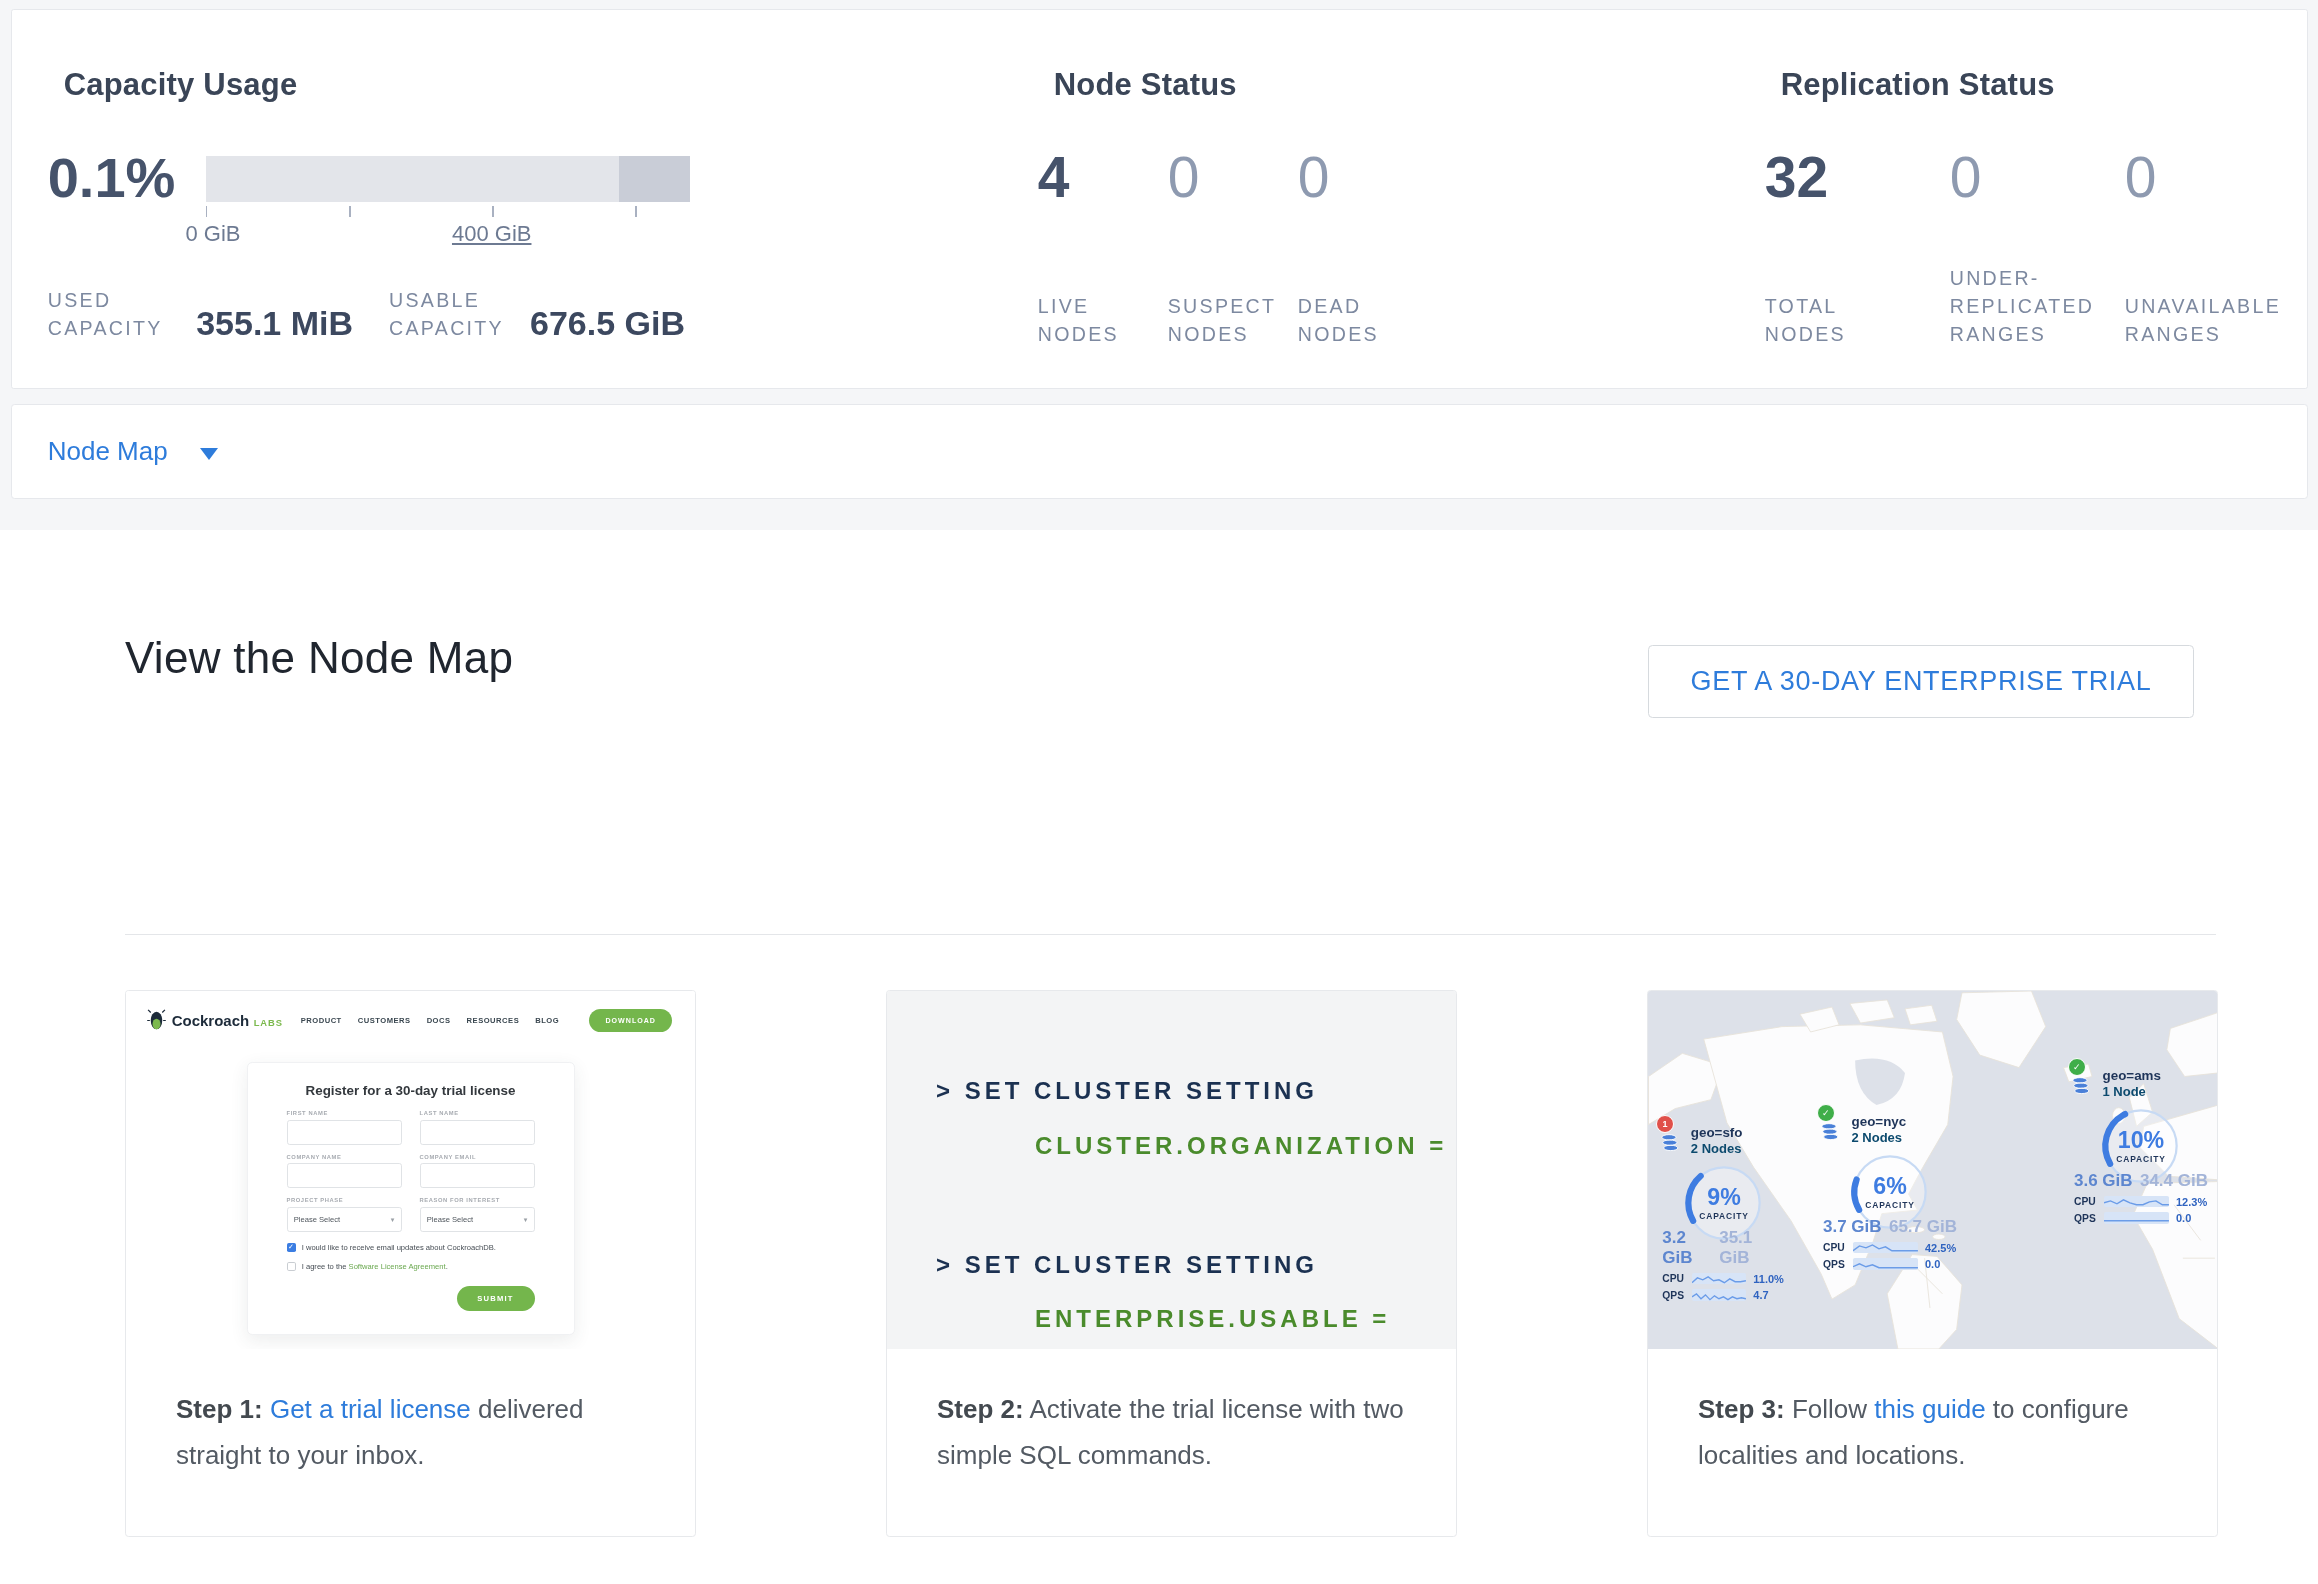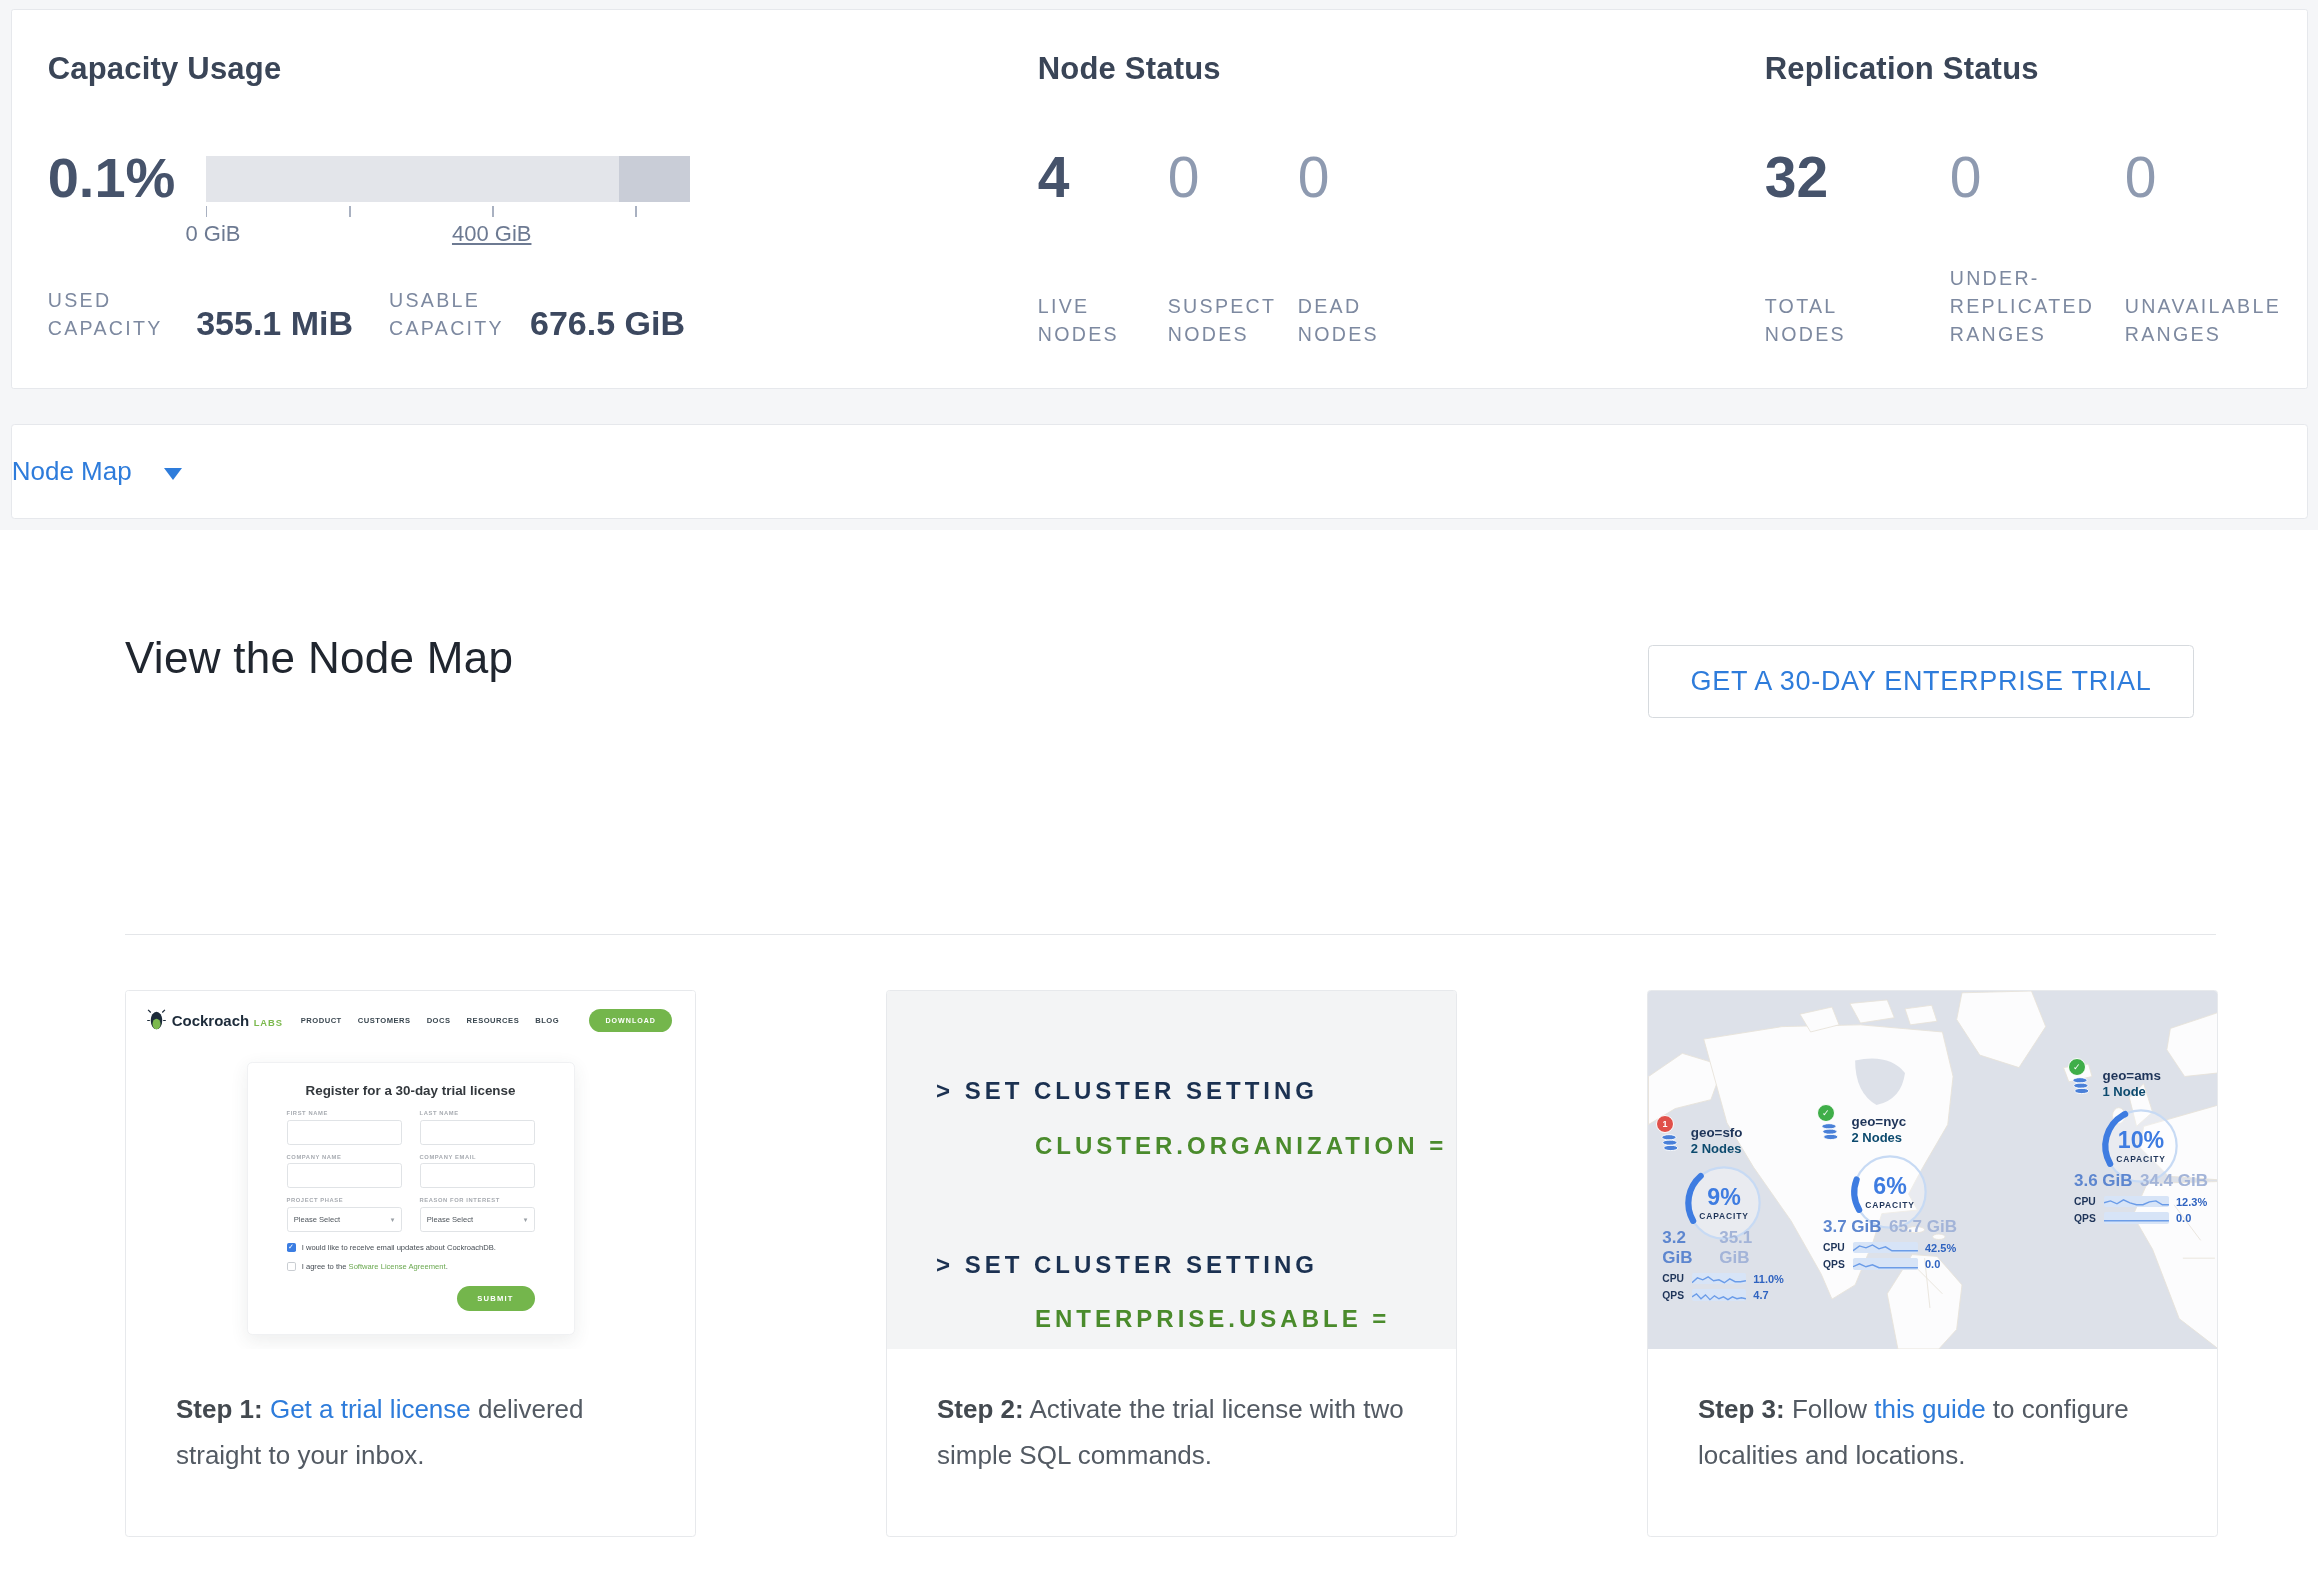--- a/index.html
+++ b/index.html
@@ -3,44 +3,44 @@
 <meta charset="utf-8">
 <style>
   html,body{margin:0;padding:0;background:#ffffff;}
   .page{position:relative;width:2319px;height:1585px;overflow:hidden;background:#ffffff;
         font-family:"Liberation Sans","DejaVu Sans",sans-serif;-webkit-font-smoothing:antialiased;}
   
   .top-bg{position:absolute;left:0;top:0;width:2319px;height:530px;background:#f5f6f8;}
   .stats-panel{position:absolute;left:10.7px;top:9px;width:2297px;height:380px;background:#fff;
                border:0.9px solid #e6e8ec;border-radius:2.7px;box-sizing:border-box;}
   .sgroup{position:absolute;top:41px;}
-  .sgroup h3{margin:0;font-size:31px;font-weight:600;color:#3a4557;letter-spacing:0.2px;}
+  .sgroup h3{margin:16px;font-size:31px;font-weight:600;color:#3a4557;letter-spacing:0.2px;}
   .g-cap{left:36px;width:945px;}
   .cap-pct{position:absolute;left:0;top:96px;font-size:56px;font-weight:700;color:#46536b;line-height:62px;}
   .barwrap{position:absolute;left:158px;top:105px;width:484px;}
   .bar{height:46px;background:#e3e5ea;position:relative;overflow:hidden;}
   .bar-dark{position:absolute;right:0;top:0;bottom:0;width:14.7%;background:#c9cdd7;}
   .tickrow{position:relative;height:12.5px;margin-top:3.6px;}
   .tick{position:absolute;top:0;width:1.8px;height:11.6px;background:#a9b1c1;}
   .ticklabels{position:relative;height:27px;margin-top:2.7px;font-size:22px;color:#6d7a92;}
   .ticklabels span{position:absolute;transform:translateX(-50%);white-space:nowrap;}
   .capstats{position:absolute;left:0;top:235px;display:flex;align-items:flex-end;}
   .slabel{font-size:19.6px;letter-spacing:2.3px;color:#7d89a0;line-height:28px;font-weight:400;}
   .svalue{font-size:34px;font-weight:700;color:#3c485f;line-height:37px;white-space:nowrap;}
   .g-nodes{left:1026px;}
   .g-repl{left:1753px;}
   .cols{position:absolute;top:94px;display:flex;}
   .col{display:flex;flex-direction:column;height:203px;box-sizing:border-box;}
   .num{font-size:57px;font-weight:600;line-height:64px;color:#46536b;}
   .num.dim{color:#8e9ab0;font-weight:500;}
   .col .slabel{margin-top:auto;}
   
-  .selector-bar{position:absolute;left:10.7px;top:424px;width:2297px;height:95px;background:#fff;
+  .selector-bar{position:absolute;left:10.7px;top:404px;width:2297px;height:95px;background:#fff;
                 border:0.9px solid #e6e8ec;border-radius:3.6px;box-sizing:border-box;display:flex;
-                align-items:center;cursor:pointer;}
+                align-items:center;padding-left:36px;cursor:pointer;}
   .selector-label{font-size:26px;color:#2e7cdb;}
   .caret-down{width:0;height:0;border-left:9.8px solid transparent;border-right:9.8px solid transparent;
               border-top:12.5px solid #2e7cdb;margin-left:32px;margin-top:4.5px;}
   
   .h2{position:absolute;left:125px;top:633px;margin:0;font-size:44px;font-weight:500;color:#20262f;letter-spacing:0.3px;}
   .intro-p{position:absolute;left:125px;top:710px;width:856px;font-size:27px;line-height:47px;color:#454e59;}
   .blue{color:#2e7cdb;text-decoration:none;cursor:pointer;}
   .trial-btn{position:absolute;left:1648px;top:645px;width:546px;height:73px;background:#fff;
              border:0.9px solid #d6dade;border-radius:4.5px;font-family:inherit;font-size:27px;color:#2e7cdb;
              letter-spacing:0.7px;font-weight:500;cursor:pointer;}

